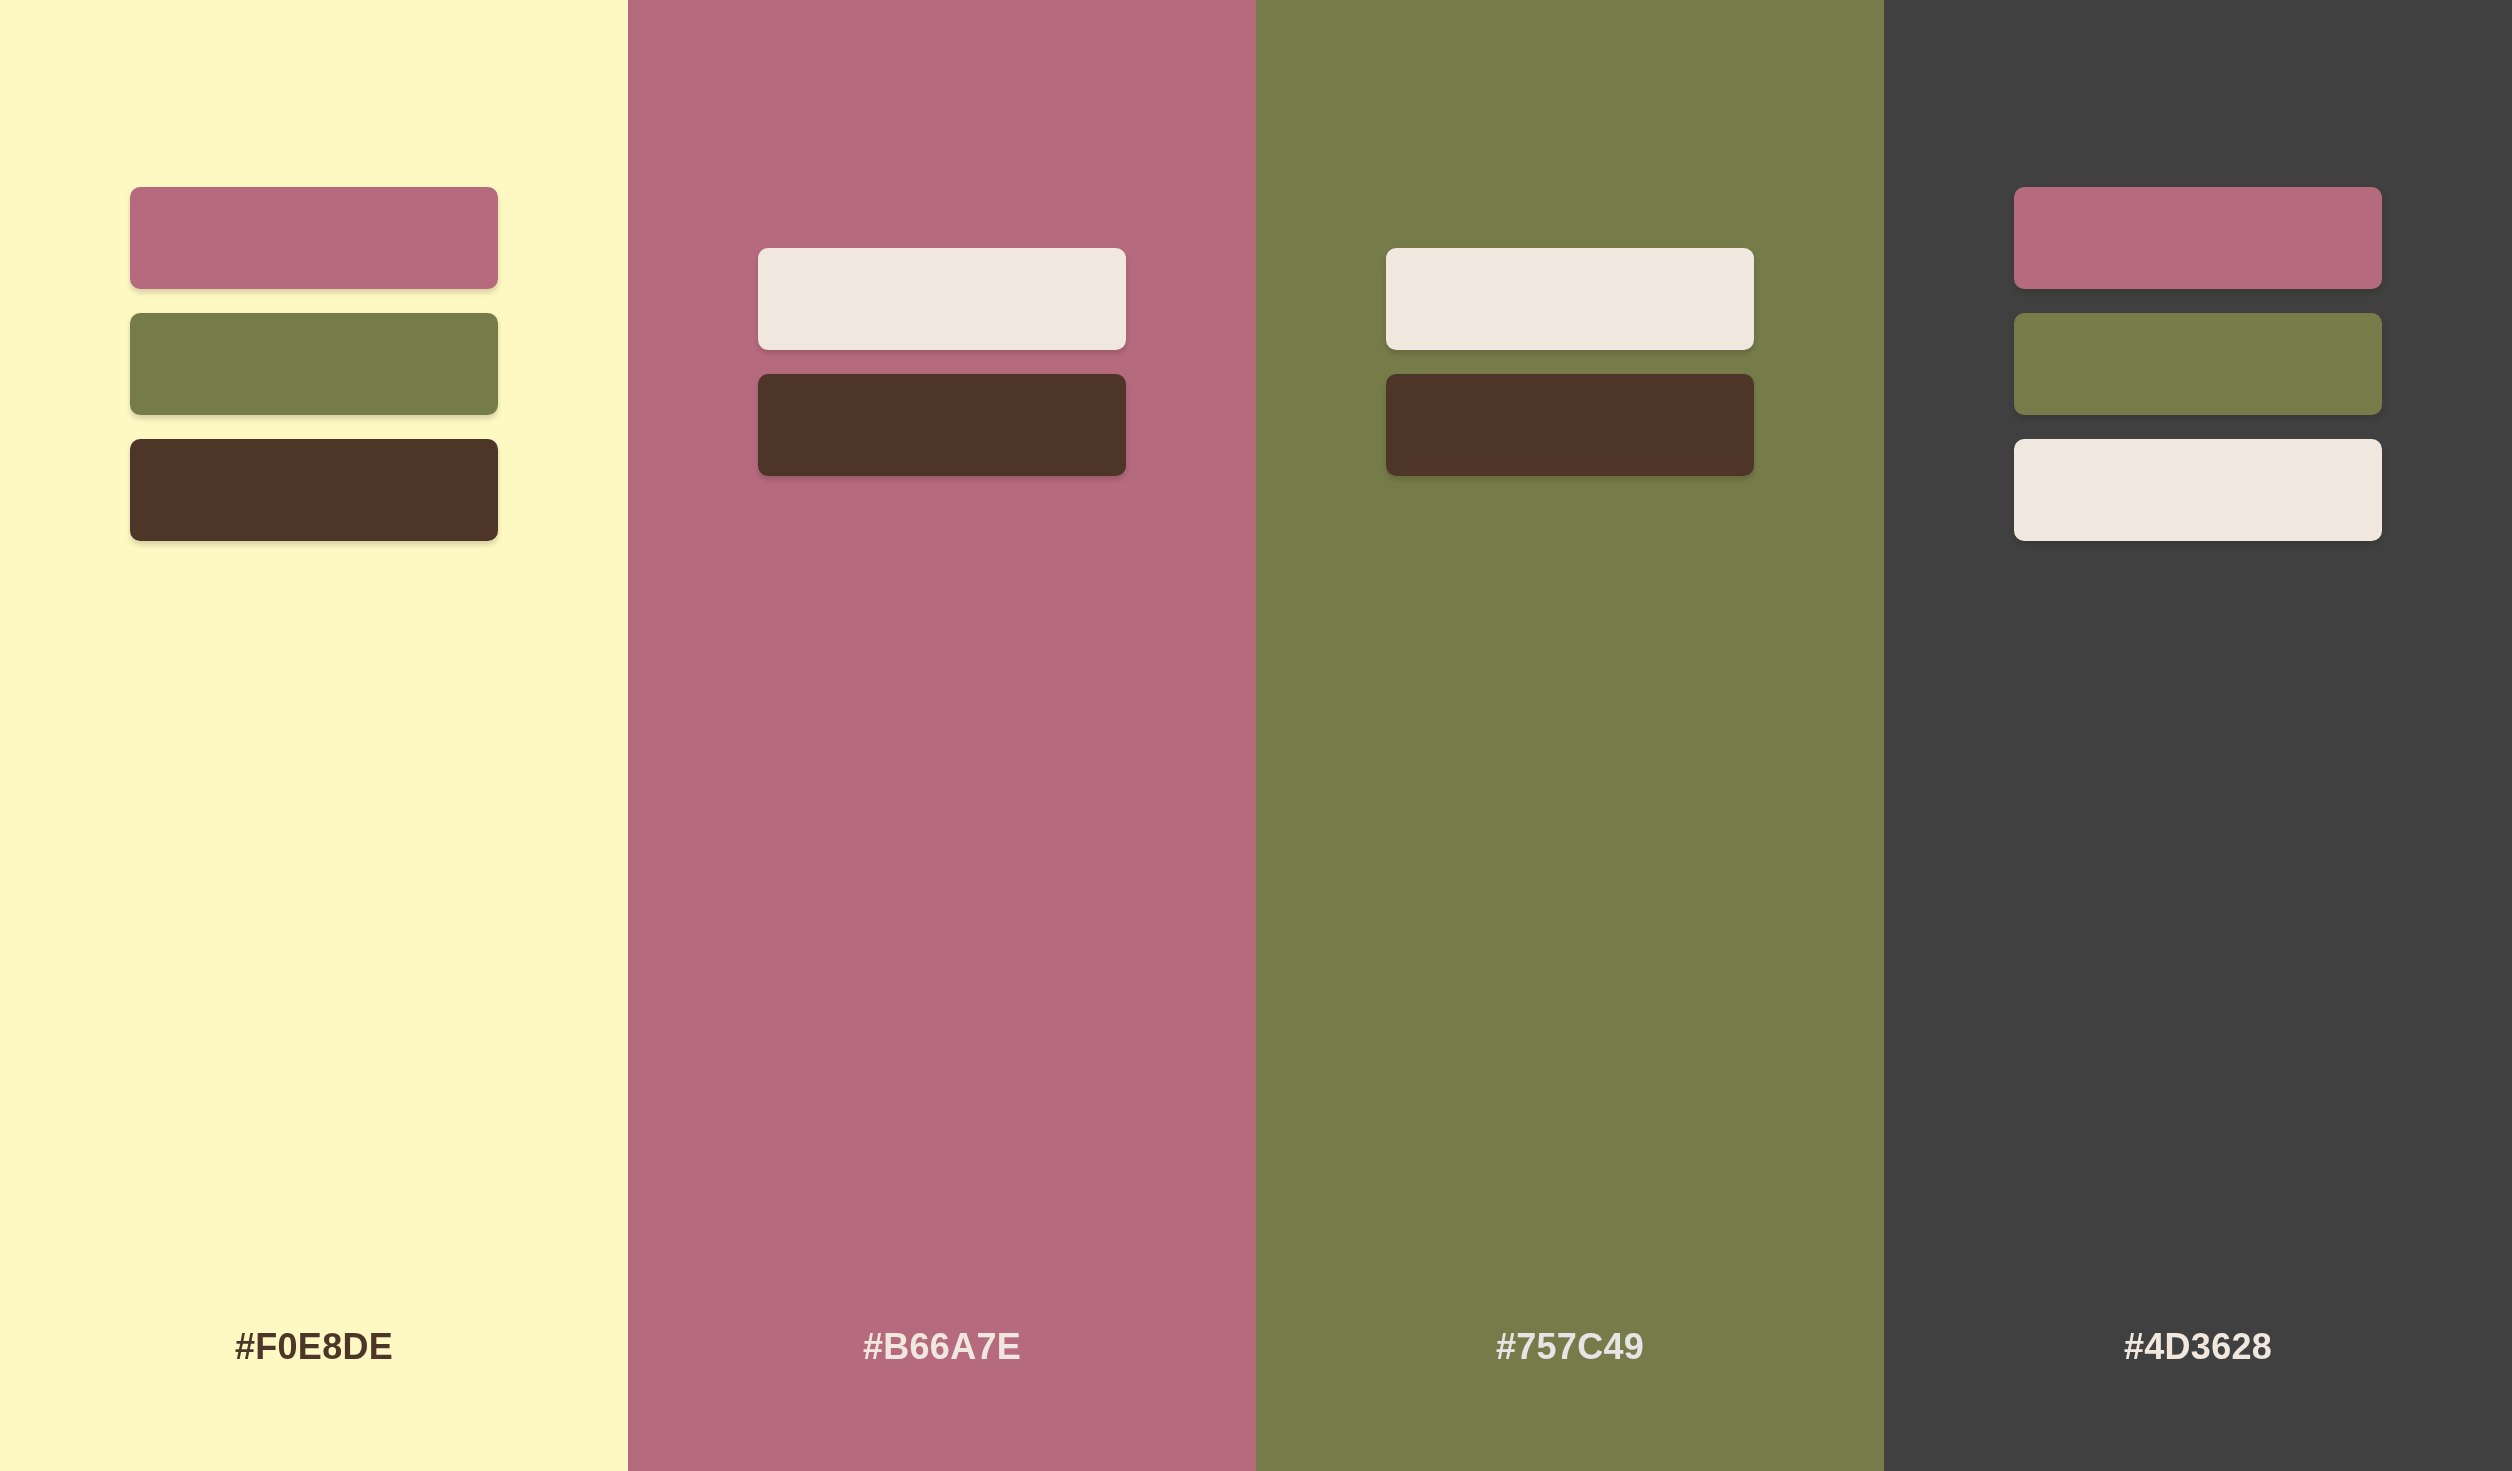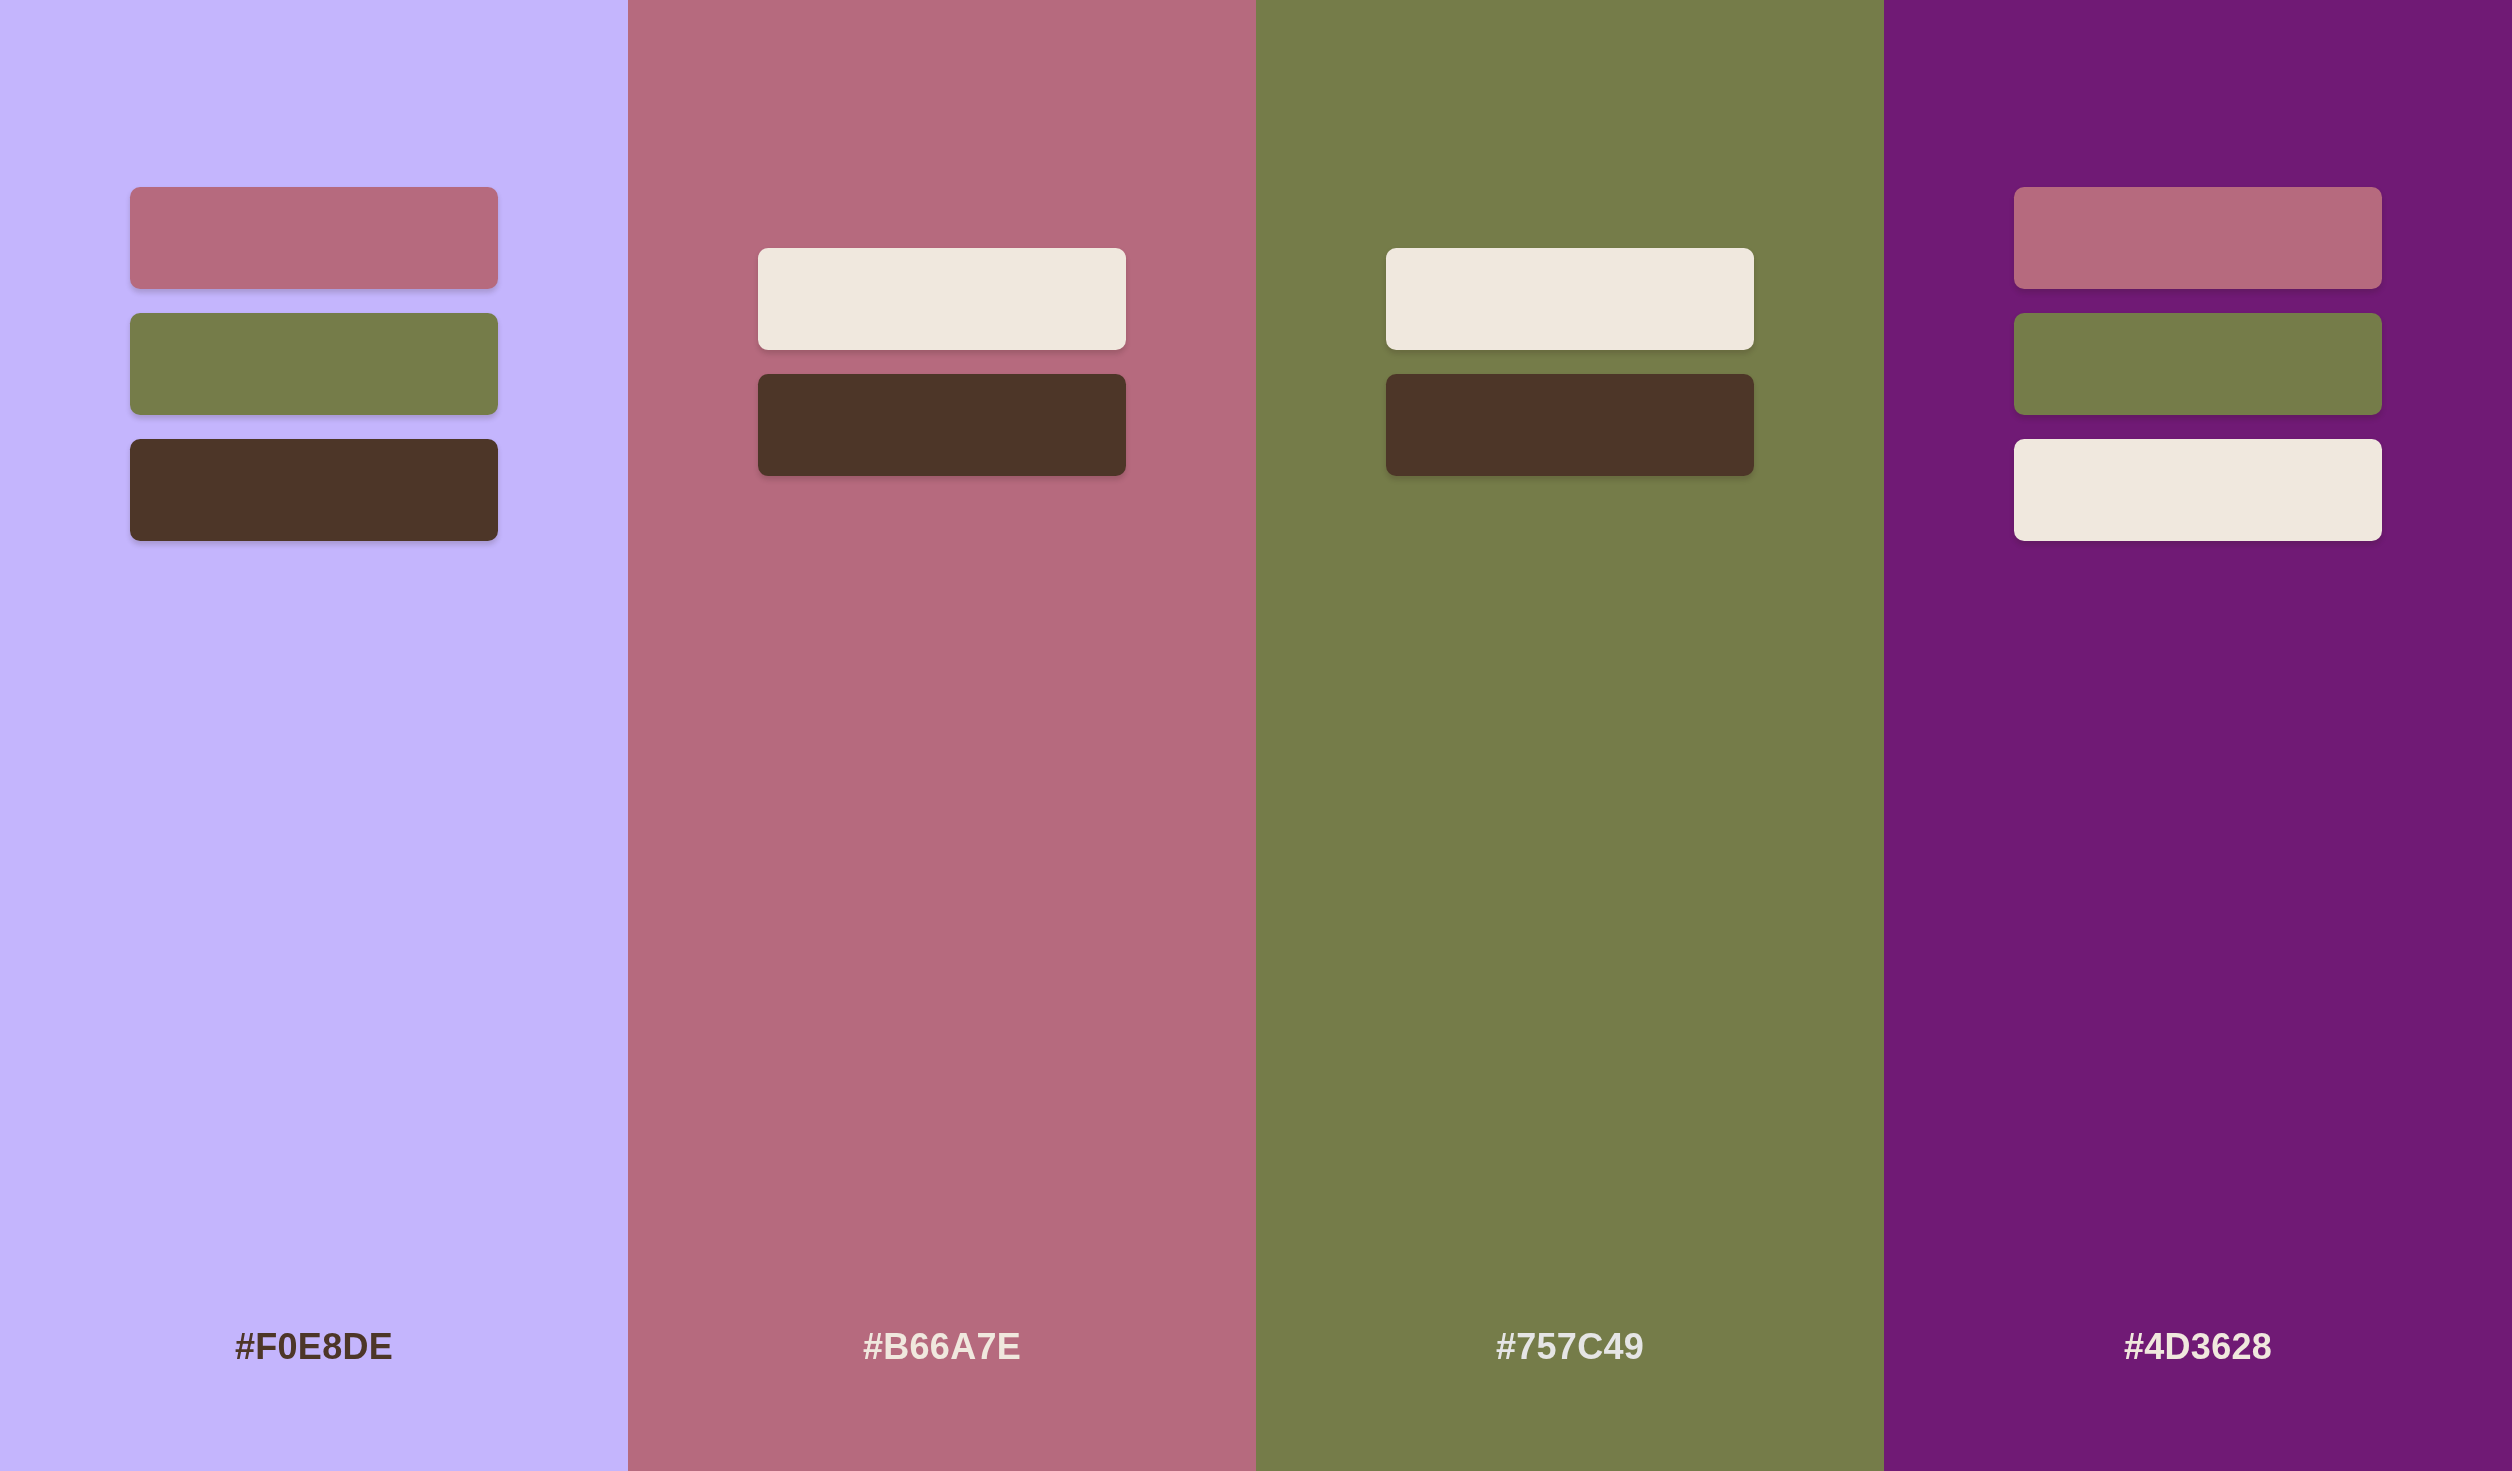--- a/index.html
+++ b/index.html
@@ -57,21 +57,21 @@
     font-weight: bold;
     letter-spacing: 0.3px;
     line-height: 44px;
     white-space: nowrap;
   }
 </style>
 </head>
 <body>
 
 <div class="palette" id="palette-root">
-    <div class="palette-column" style="background: #c4b5fd;">
+    <div class="palette-column" style="background: #fef9c3;">
       <div class="swatch-stack start-three">
         <div class="swatch" style="background: rgb(182, 106, 126);"></div>
         <div class="swatch" style="background: rgb(117, 124, 73);"></div>
         <div class="swatch" style="background: rgb(77, 54, 40);"></div>
       </div>
       <div class="column-label" style="color: rgb(77, 54, 40);">#F0E8DE</div>
     </div>
     <div class="palette-column" style="background: rgb(182, 106, 126);">
       <div class="swatch-stack start-two">
         <div class="swatch" style="background: rgb(240, 232, 222);"></div>
@@ -79,21 +79,21 @@
       </div>
       <div class="column-label" style="color: rgb(240, 232, 222);">#B66A7E</div>
     </div>
     <div class="palette-column" style="background: rgb(117, 124, 73);">
       <div class="swatch-stack start-two">
         <div class="swatch" style="background: rgb(240, 232, 222);"></div>
         <div class="swatch" style="background: rgb(77, 54, 40);"></div>
       </div>
       <div class="column-label" style="color: #e5e5e5;">#757C49</div>
     </div>
-    <div class="palette-column" style="background: #701a75;">
+    <div class="palette-column" style="background: #404040;">
       <div class="swatch-stack start-three">
         <div class="swatch" style="background: rgb(182, 106, 126);"></div>
         <div class="swatch" style="background: rgb(117, 124, 73);"></div>
         <div class="swatch" style="background: rgb(240, 232, 222);"></div>
       </div>
       <div class="column-label" style="color: rgb(240, 232, 222);">#4D3628</div>
     </div>
   </div>
 
 

